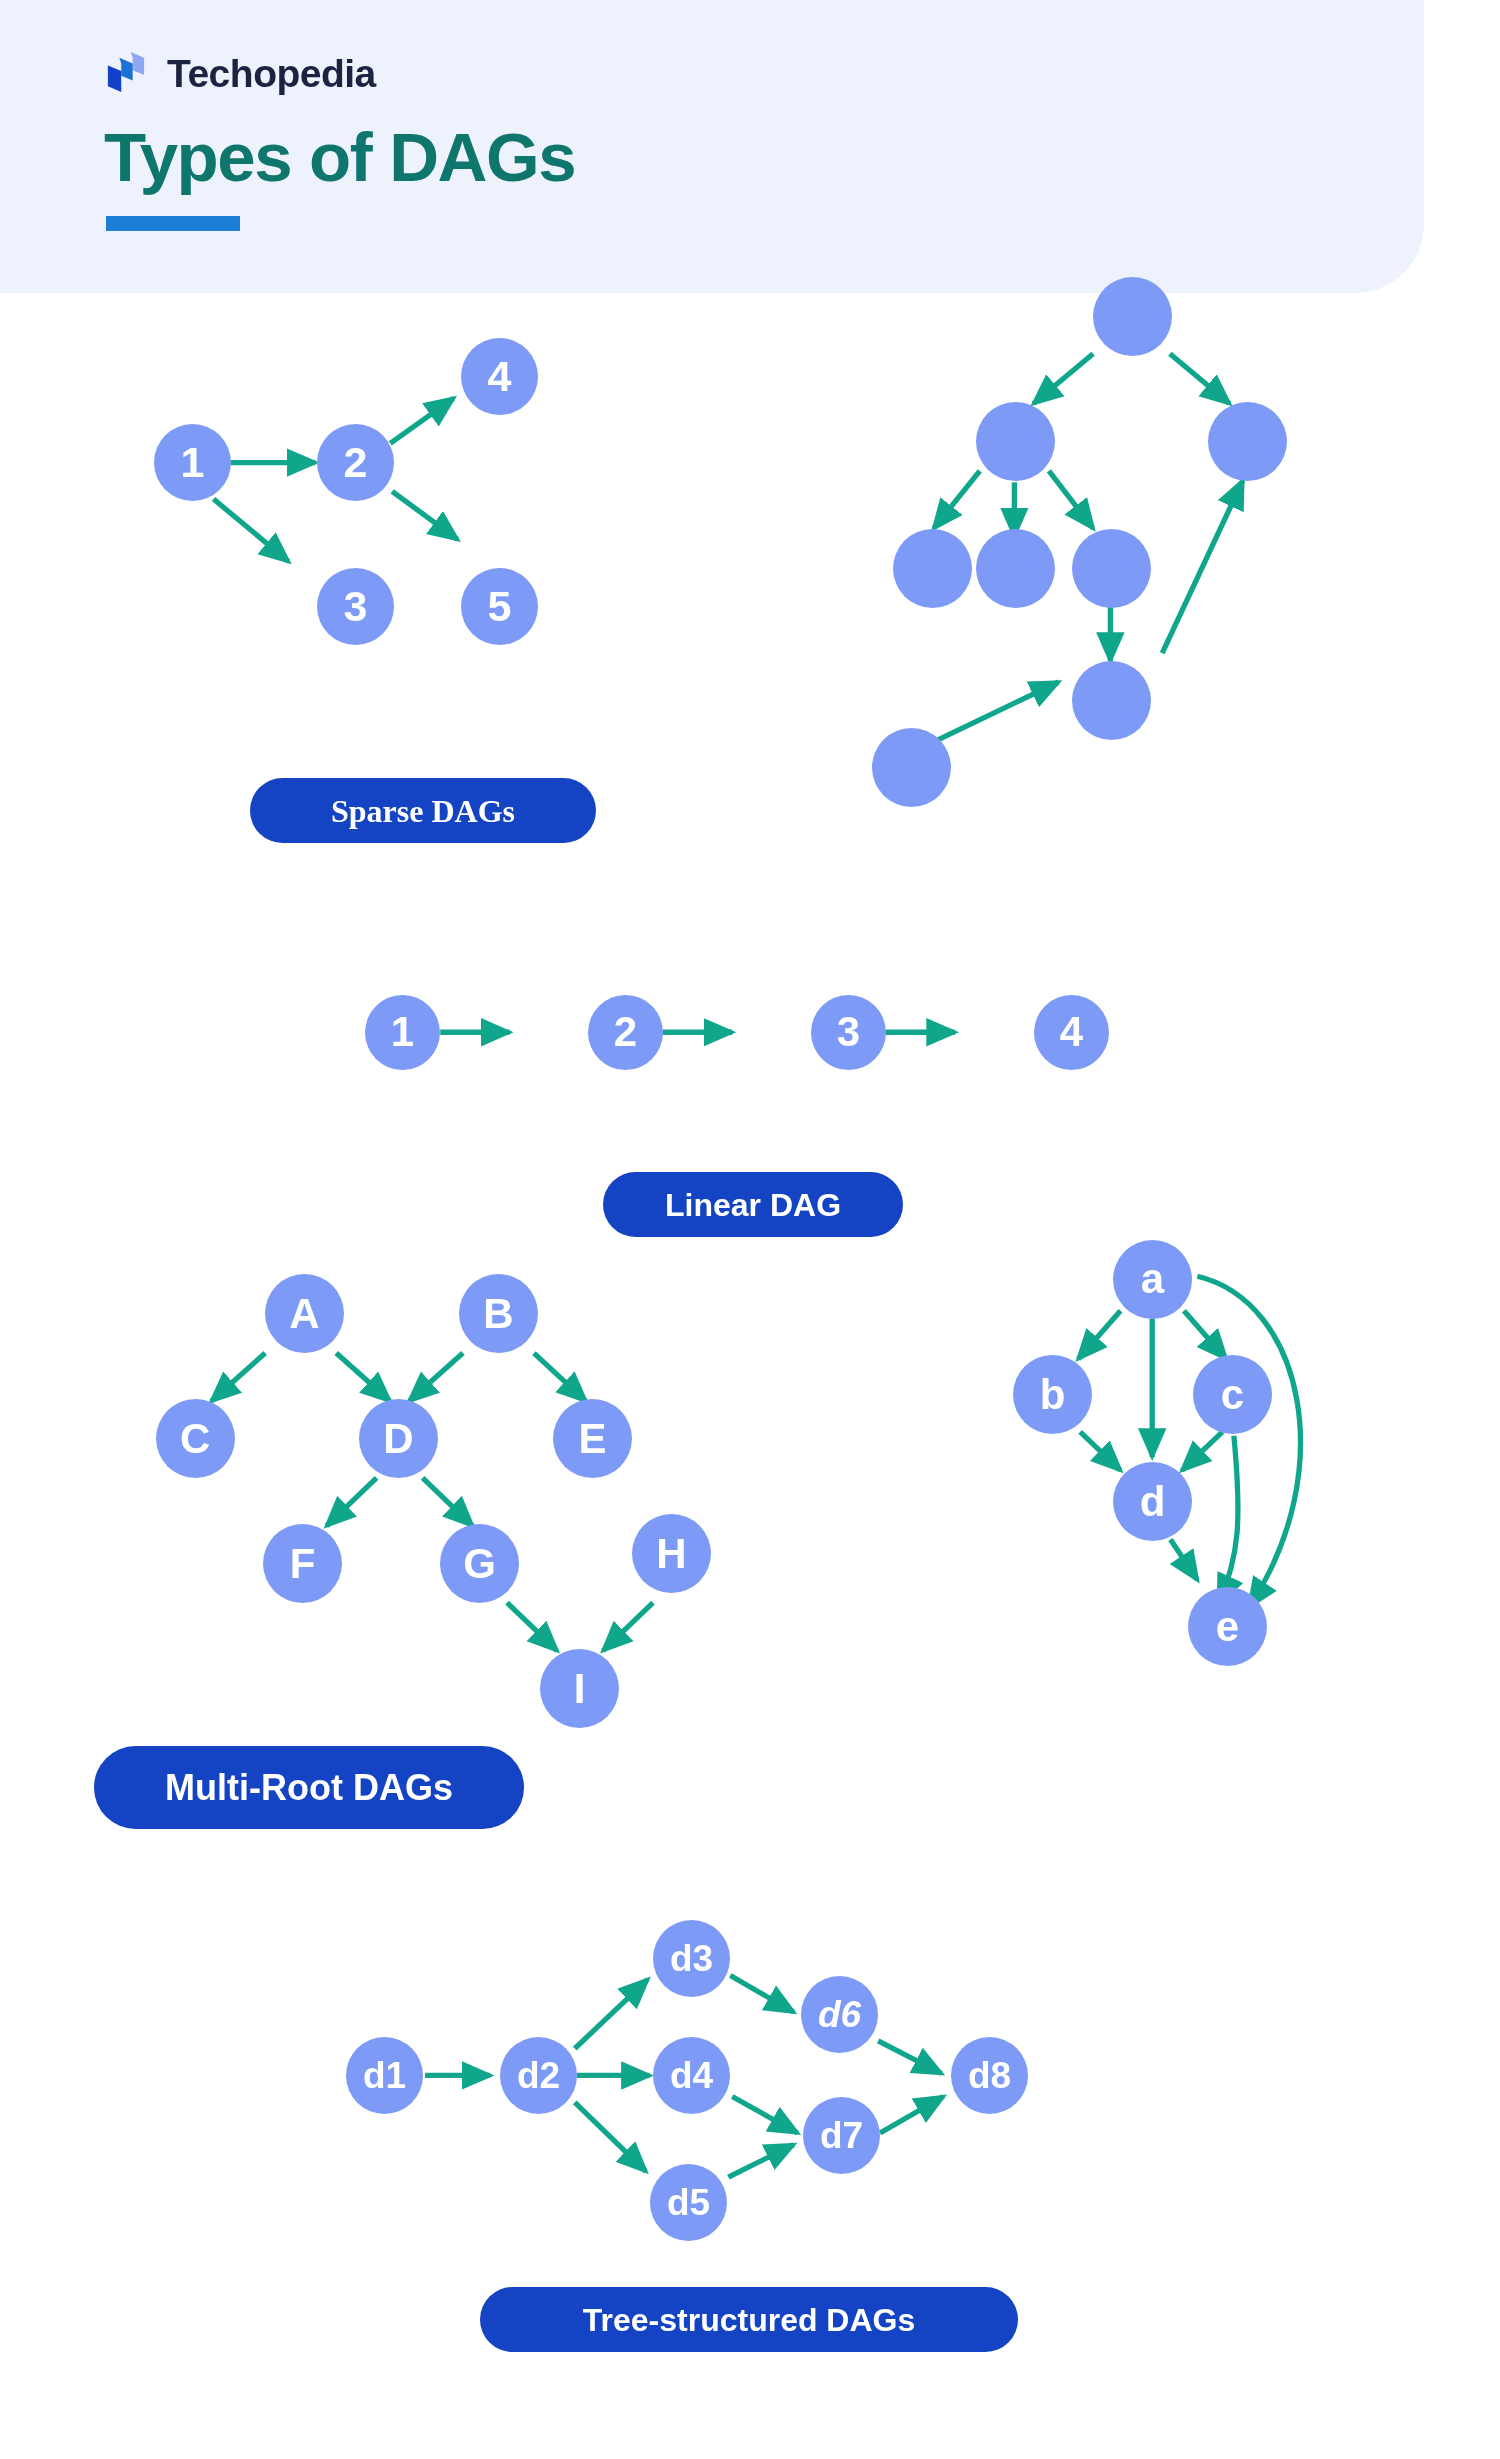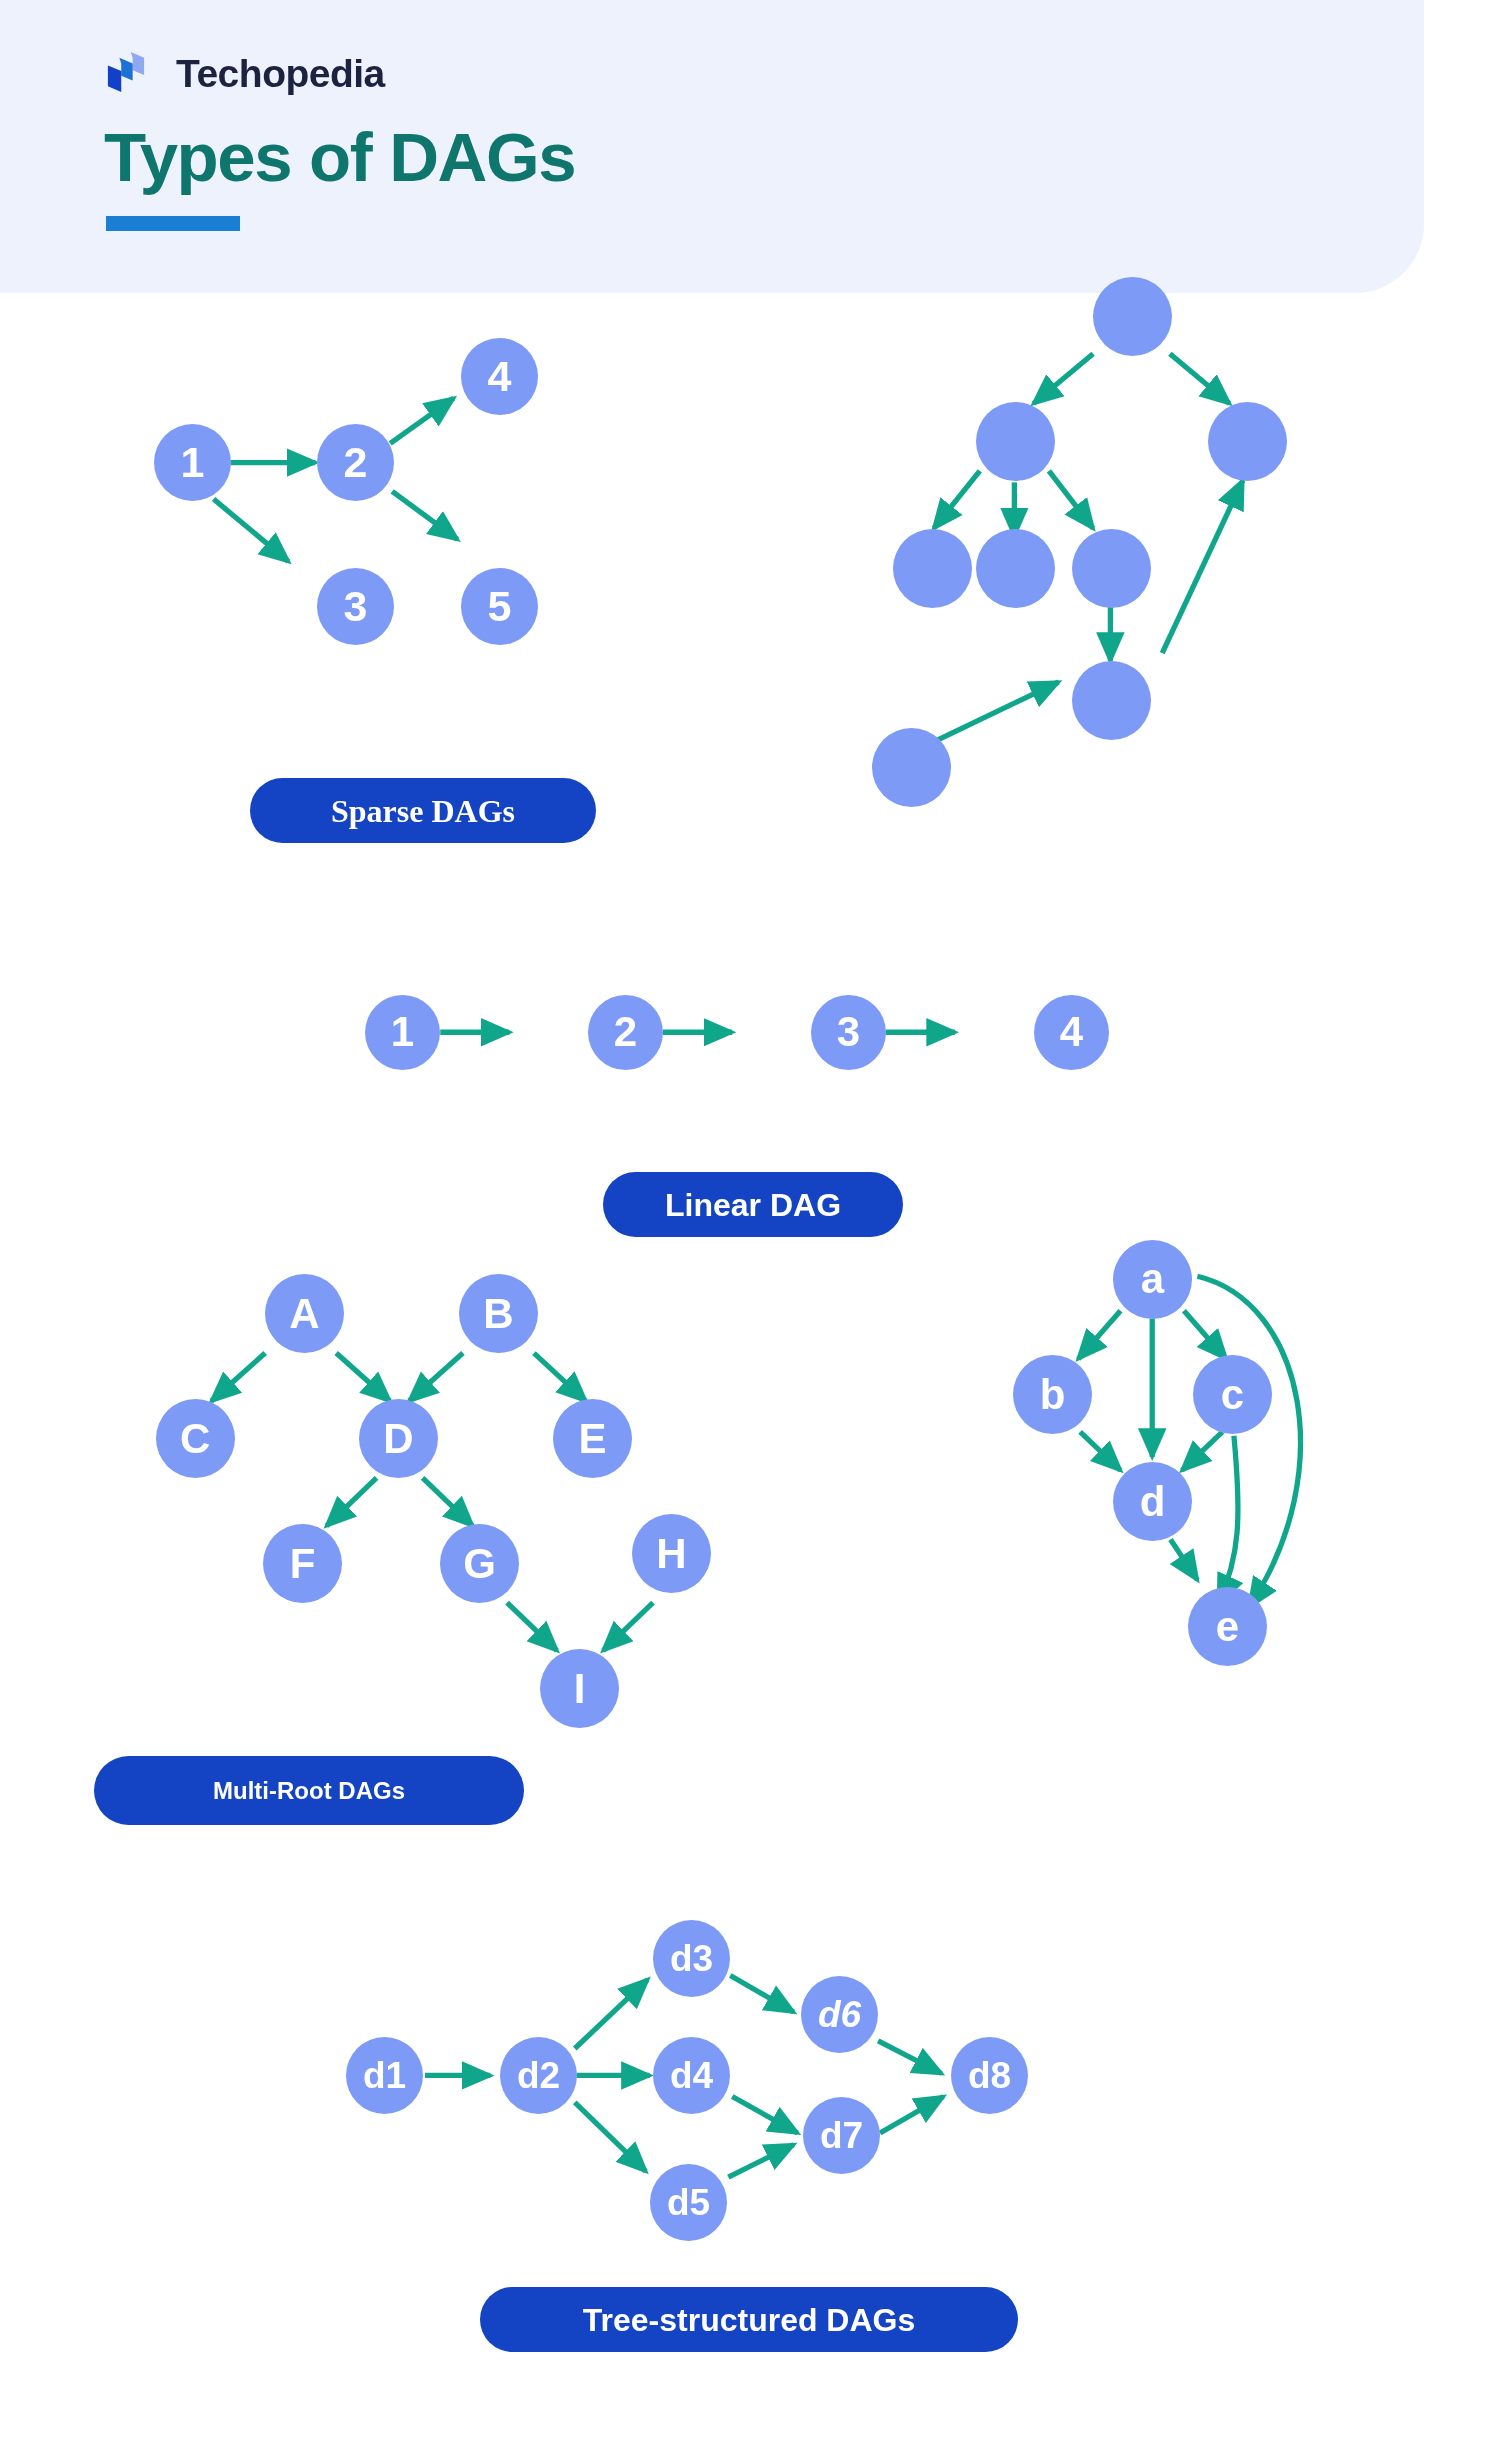--- a/index.html
+++ b/index.html
@@ -24,21 +24,21 @@
     width: 1424px;
     height: 293px;
     background: #eef2fd;
     border-bottom-right-radius: 69px;
   }
   .logo-wrap {
     position: absolute;
     left: 106px; top: 50px;
     display: flex;
     align-items: center;
-    gap: 30px;
+    gap: 21px;
   }
   .logo-mark { width: 40px; height: 46px; display: block; }
   .logo-text {
     font-size: 39px;
     font-weight: bold;
     color: #1b2340;
     letter-spacing: -0.5px;
     line-height: 1;
   }
   .page-title {
@@ -209,21 +209,21 @@
     </svg>
     <div class="node" style="left:92px; top:-3.8px; width:79px; height:79px; font-size:42px;">A</div>
     <div class="node" style="left:286px; top:-3.8px; width:79px; height:79px; font-size:42px;">B</div>
     <div class="node" style="left:-17.3px; top:121px; width:79px; height:79px; font-size:42px;">C</div>
     <div class="node" style="left:186px; top:121px; width:79px; height:79px; font-size:42px;">D</div>
     <div class="node" style="left:380px; top:121px; width:79px; height:79px; font-size:42px;">E</div>
     <div class="node" style="left:90px; top:246px; width:79px; height:79px; font-size:42px;">F</div>
     <div class="node" style="left:267px; top:246px; width:79px; height:79px; font-size:42px;">G</div>
     <div class="node" style="left:459px; top:236px; width:79px; height:79px; font-size:42px;">H</div>
     <div class="node" style="left:367px; top:371px; width:79px; height:79px; font-size:42px;">I</div>
-    <div class="badge" style="left:-79px; top:478px; width:430px; height:69px; font-size:24px;">Multi-Root DAGs</div>
+    <div class="badge" style="left:-79px; top:468px; width:430px; height:83px; font-size:36px;">Multi-Root DAGs</div>
   </div>
 
   <div class="diagram" style="left:961px; top:1230px; width:442px; height:596px;">
     <svg width="442" height="596" viewBox="0 0 460 620">
       <defs>
         <marker id="ah-dense" markerWidth="7" markerHeight="7" refX="5.4" refY="3.1" orient="auto" markerUnits="strokeWidth">
           <path d="M0,0.4 L6.2,3.1 L0,5.8 Z" fill="#0fa68c"></path>
         </marker>
       </defs>
       <g stroke="#0fa68c" stroke-width="5.5" fill="none" marker-end="url(#ah-dense)">

